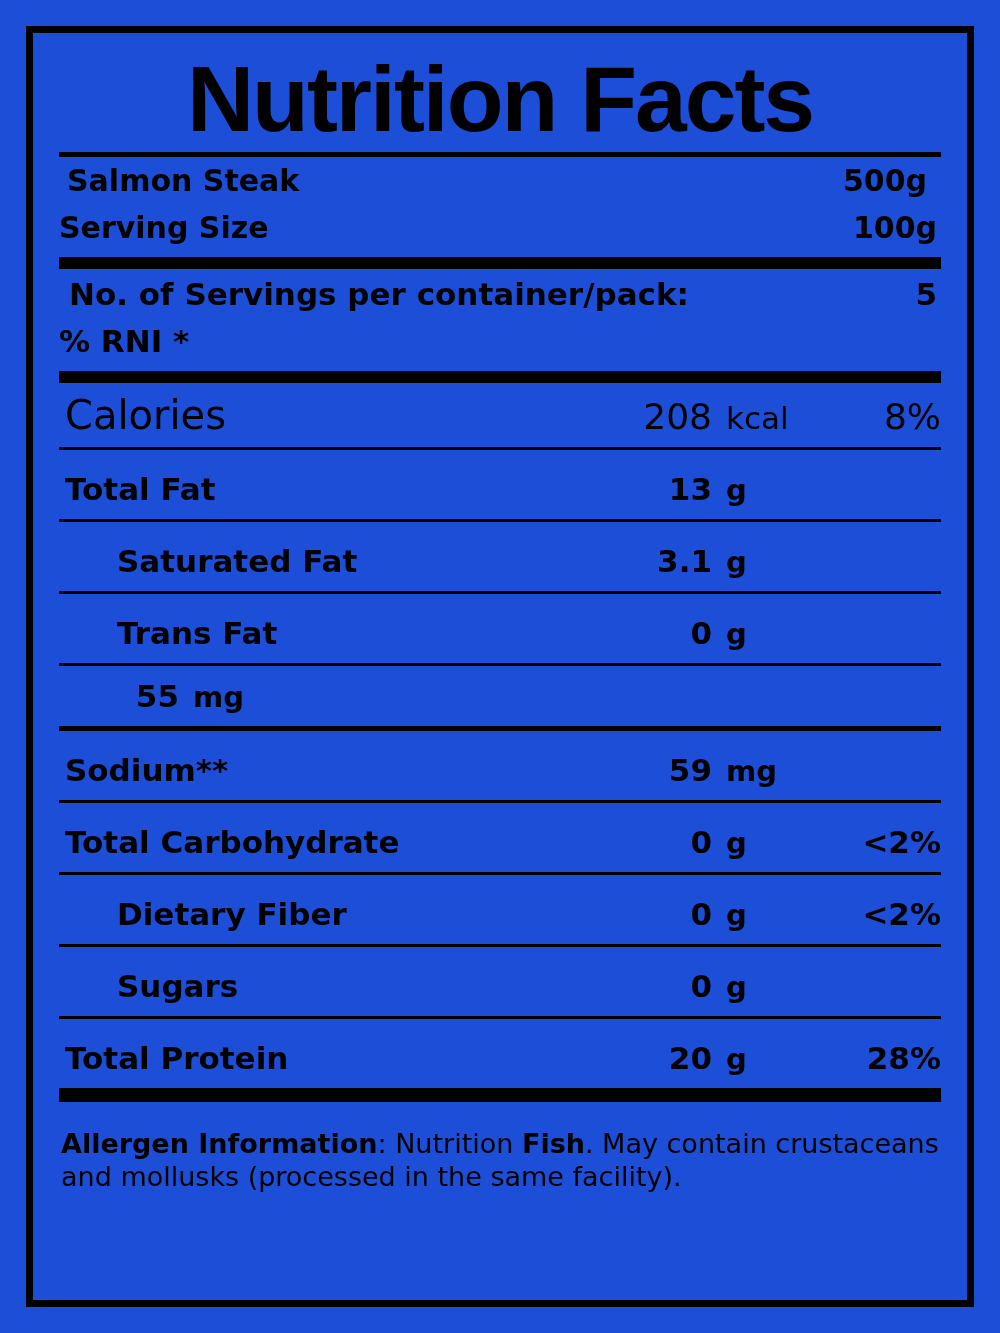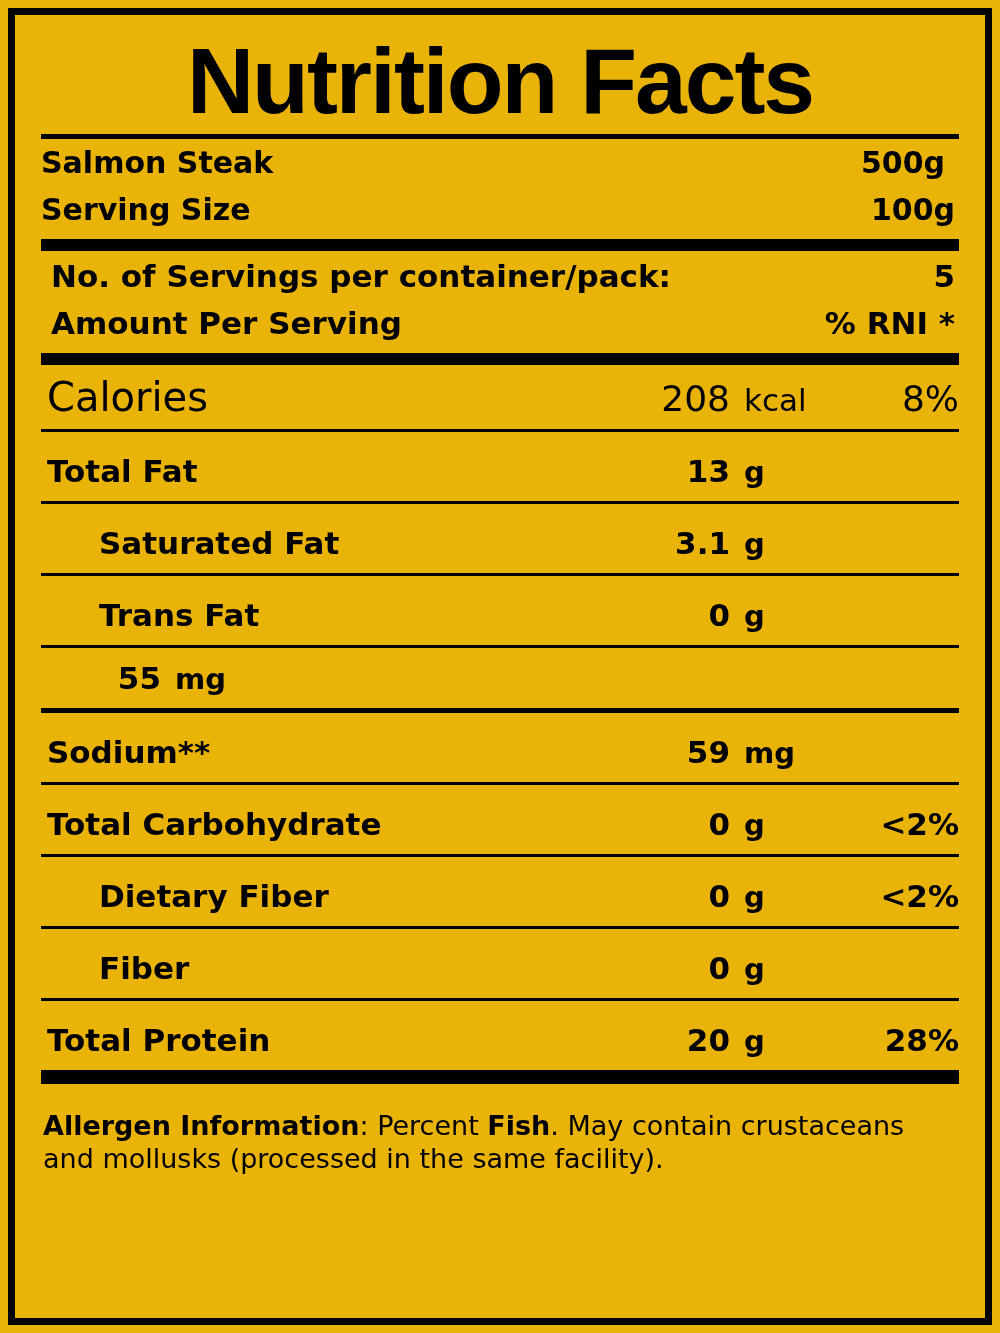--- a/index.html
+++ b/index.html
@@ -10,22 +10,22 @@
   body {
     width: 1000px;
     height: 1333px;
     font-family: "DejaVu Sans", sans-serif;
     color: #000000;
   }
   .label {
     box-sizing: border-box;
     width: 1000px;
     height: 1333px;
-    padding: 8px;
-    background: #eab308;
+    padding: 26px;
+    background: #1d4ed8;
   }
   .label-inner {
     box-sizing: border-box;
     width: 100%;
     height: 100%;
     border: 7px solid #000000;
     padding: 18px 26px 10px 26px;
   }
   .title {
     font-size: 93px;
@@ -57,21 +57,21 @@
   .r .unit {
     flex: 0 0 95px;
     text-align: left;
   }
   .r .pct {
     flex: 0 0 120px;
     text-align: right;
   }
 
   .headline-row { padding: 6px 0 8px 0; }
-  .headline-row .nm { font-size: 30px; font-weight: 700; }
+  .headline-row .nm { font-size: 30px; font-weight: 700; margin-left: 8px; }
   .headline-row .val { font-size: 30px; font-weight: 700; flex: 0 0 auto; }
 
   .serv { font-size: 30px; font-weight: 700; padding: 4px 0 2px 0; }
   .serv .nm { padding-left: 10px; }
   .serv .val { flex: 0 0 auto; padding-right: 4px; text-align: center; }
 
   .amount { font-size: 31px; font-weight: 700; padding: 7px 0 4px 0; gap: 16px;}
   .amount .nm { padding-left: 10px; }
   .amount .val { flex: 0 0 auto; padding-right: 4px; }
 
@@ -122,21 +122,20 @@
     </div>
 
     <div class="rule-thick" style="margin-top:10px"></div>
 
     <div class="r amount">
       <div class="nm">No. of Servings per container/pack:</div>
       <div class="val">5</div>
     </div>
 
     <div class="r amount">
-      <div class="nm">Amount Per Serving</div>
       <div class="val">% RNI *</div>
     </div>
 
     <div class="rule-thick" style="margin-top:8px"></div>
 
     <div class="r calories">
       <div class="nm">Calories</div>
       <div class="val">208</div>
       <div class="unit">kcal</div>
       <div class="pct">8%</div>
@@ -192,37 +191,37 @@
     <div class="rule-thin"></div>
     <div class="r nutrow indent">
       <div class="nm">Dietary Fiber</div>
       <div class="val">0</div>
       <div class="unit">g</div>
       <div class="pct">&lt;2%</div>
     </div>
 
     <div class="rule-thin"></div>
     <div class="r nutrow indent">
-      <div class="nm">Fiber</div>
+      <div class="nm">Sugars</div>
       <div class="val">0</div>
       <div class="unit">g</div>
       <div class="pct"></div>
     </div>
 
     <div class="rule-thin"></div>
     <div class="r nutrow">
       <div class="nm">Total Protein</div>
       <div class="val">20</div>
       <div class="unit">g</div>
       <div class="pct">28%</div>
     </div>
 
     <div class="rule-bottom"></div>
 
 
     <div class="ingredients">
       <div>
-        <b>Allergen Information</b><span>: Percent </span><b>Fish</b><span>. May contain crustaceans and mollusks (processed in the same facility).</span>
+        <b>Allergen Information</b><span>: Nutrition </span><b>Fish</b><span>. May contain crustaceans and mollusks (processed in the same facility).</span>
       </div>
     </div>
 
   </div>
 </div>
 
 </body></html>

